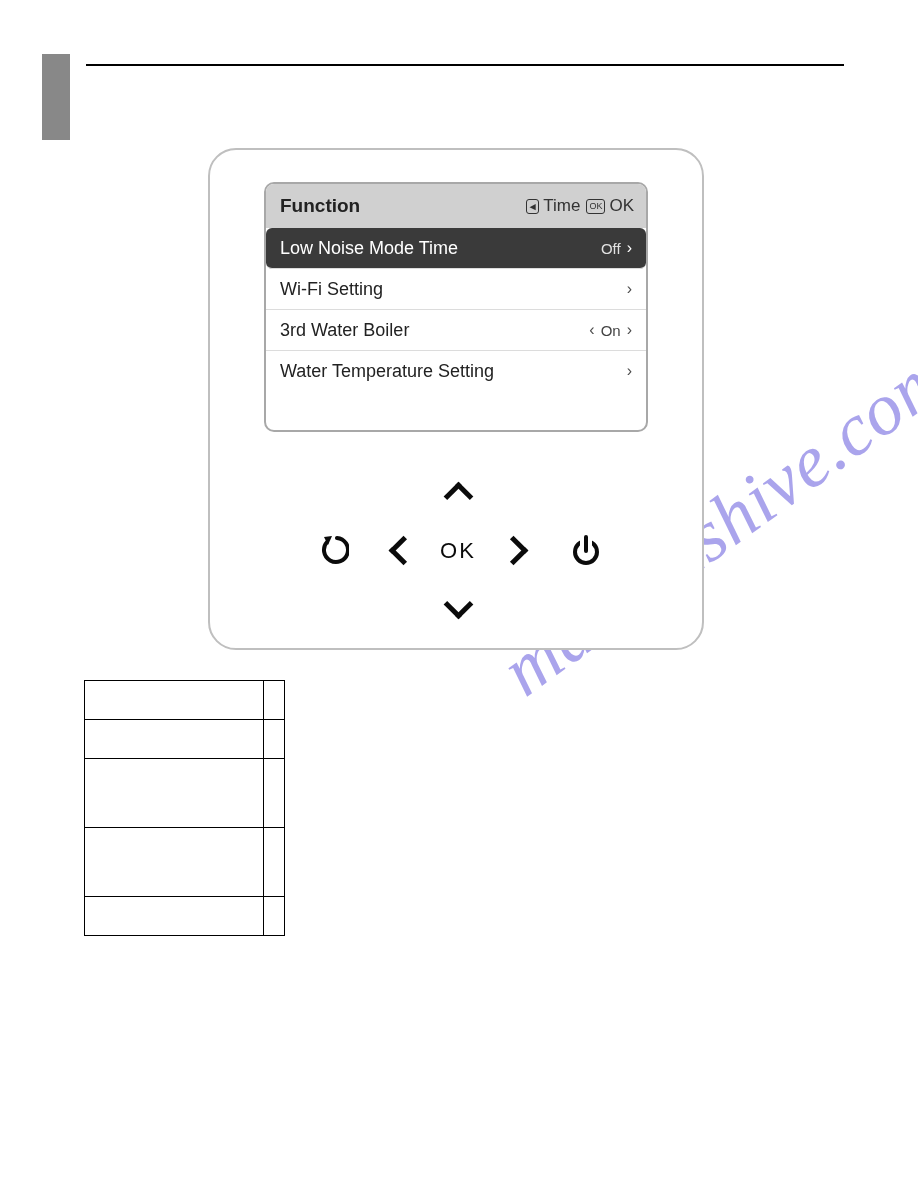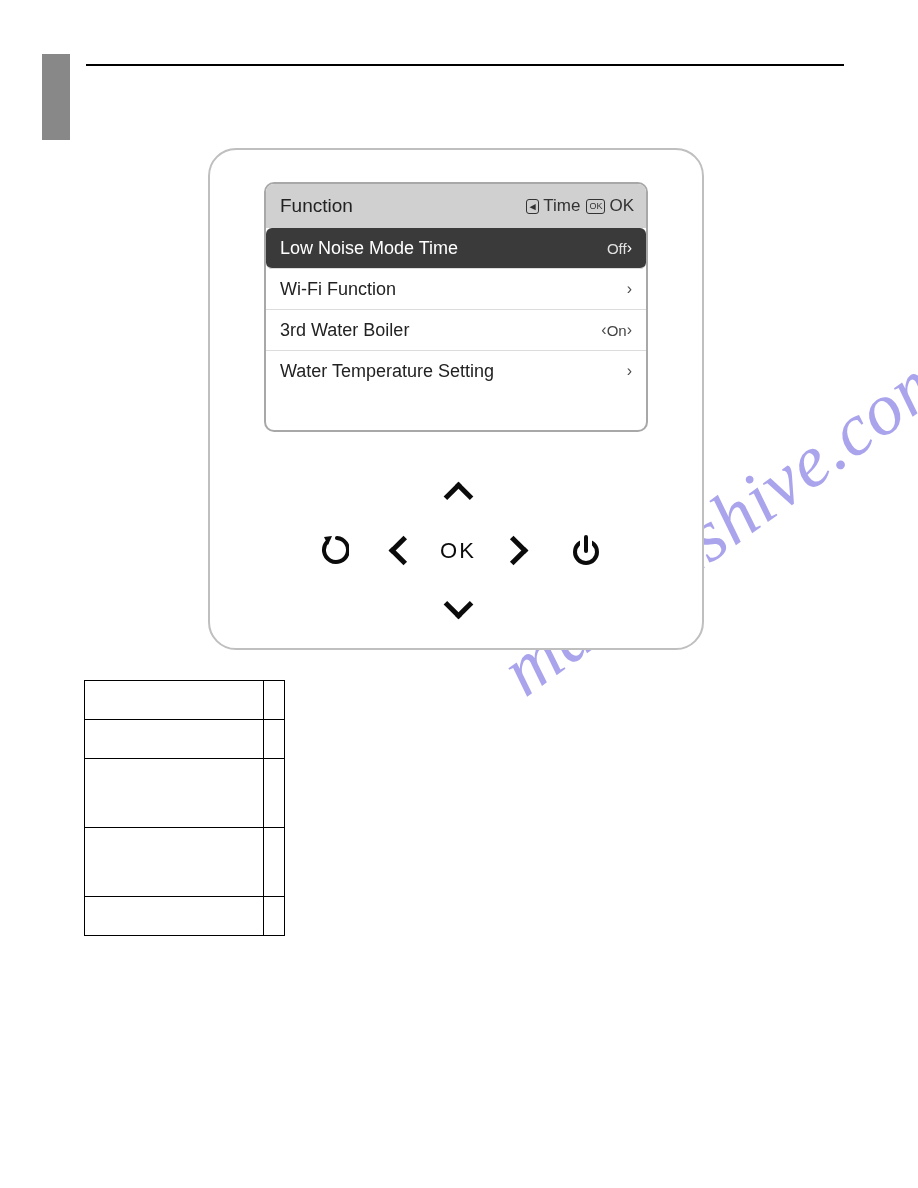--- a/index.html
+++ b/index.html
@@ -81,21 +81,21 @@
     display: flex;
     align-items: center;
     justify-content: space-between;
     height: 44px;
     background: #d0d0d0;
     padding: 0 12px 0 14px;
     font-size: 19px;
     color: #222;
   }
   .screen-header .left {
-    font-weight: 400;
+    font-weight: 700;
   }
   .screen-header .right {
     display: flex;
     align-items: center;
     gap: 6px;
     font-size: 17px;
     color: #333;
   }
   .hdr-item {
     display: inline-flex;
@@ -132,20 +132,21 @@
   }
   .menu-row:last-child { border-bottom: none; justify-content: space-between; }
   .menu-row.selected {
     background: #3a3a3a;
     color: #fff;
     border-radius: 6px;
   }
   .menu-row .row-right {
     display: inline-flex;
     align-items: center;
+    gap: 6px;
     font-size: 15px;
   }
   .menu-row .chev {
     font-size: 16px;
     color: inherit;
     opacity: 0.8;
   }
   .menu-row.selected .chev { opacity: 1; }
   .menu-row .val {
     opacity: 0.85;
@@ -245,21 +246,21 @@
 
       <div class="menu-row selected">
         <span>Low Noise Mode Time</span>
         <span class="row-right">
           <span class="val">Off</span>
           <span class="chev">›</span>
         </span>
       </div>
 
       <div class="menu-row">
-        <span>Wi-Fi Function</span>
+        <span>Wi-Fi Setting</span>
         <span class="row-right">
           <span class="chev">›</span>
         </span>
       </div>
 
       <div class="menu-row">
         <span>3rd Water Boiler</span>
         <span class="row-right">
           <span class="chev">‹</span>
           <span class="val">On</span>

